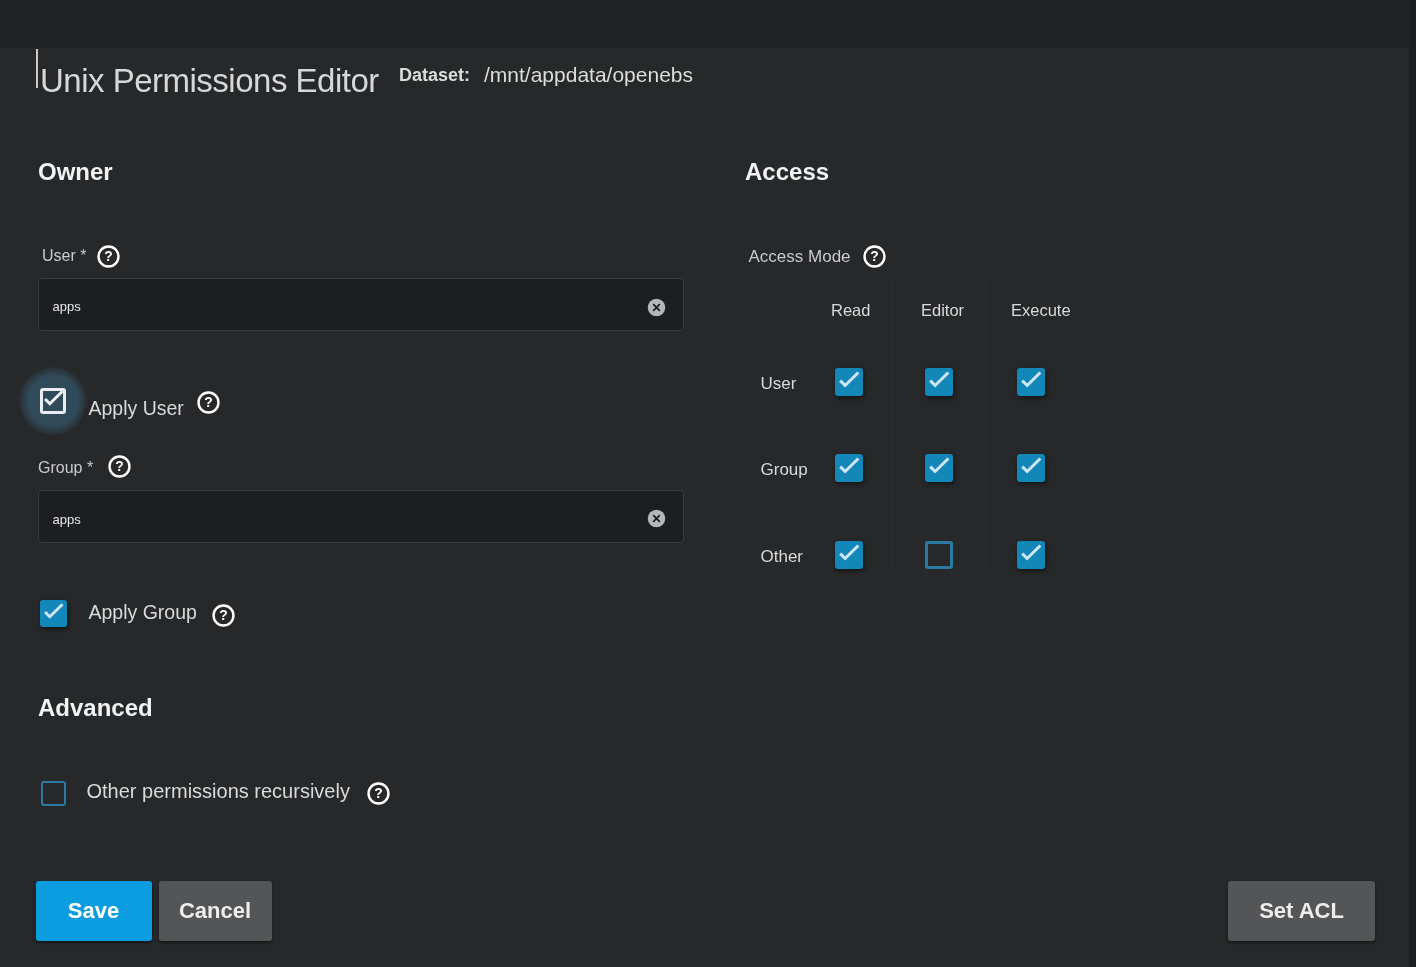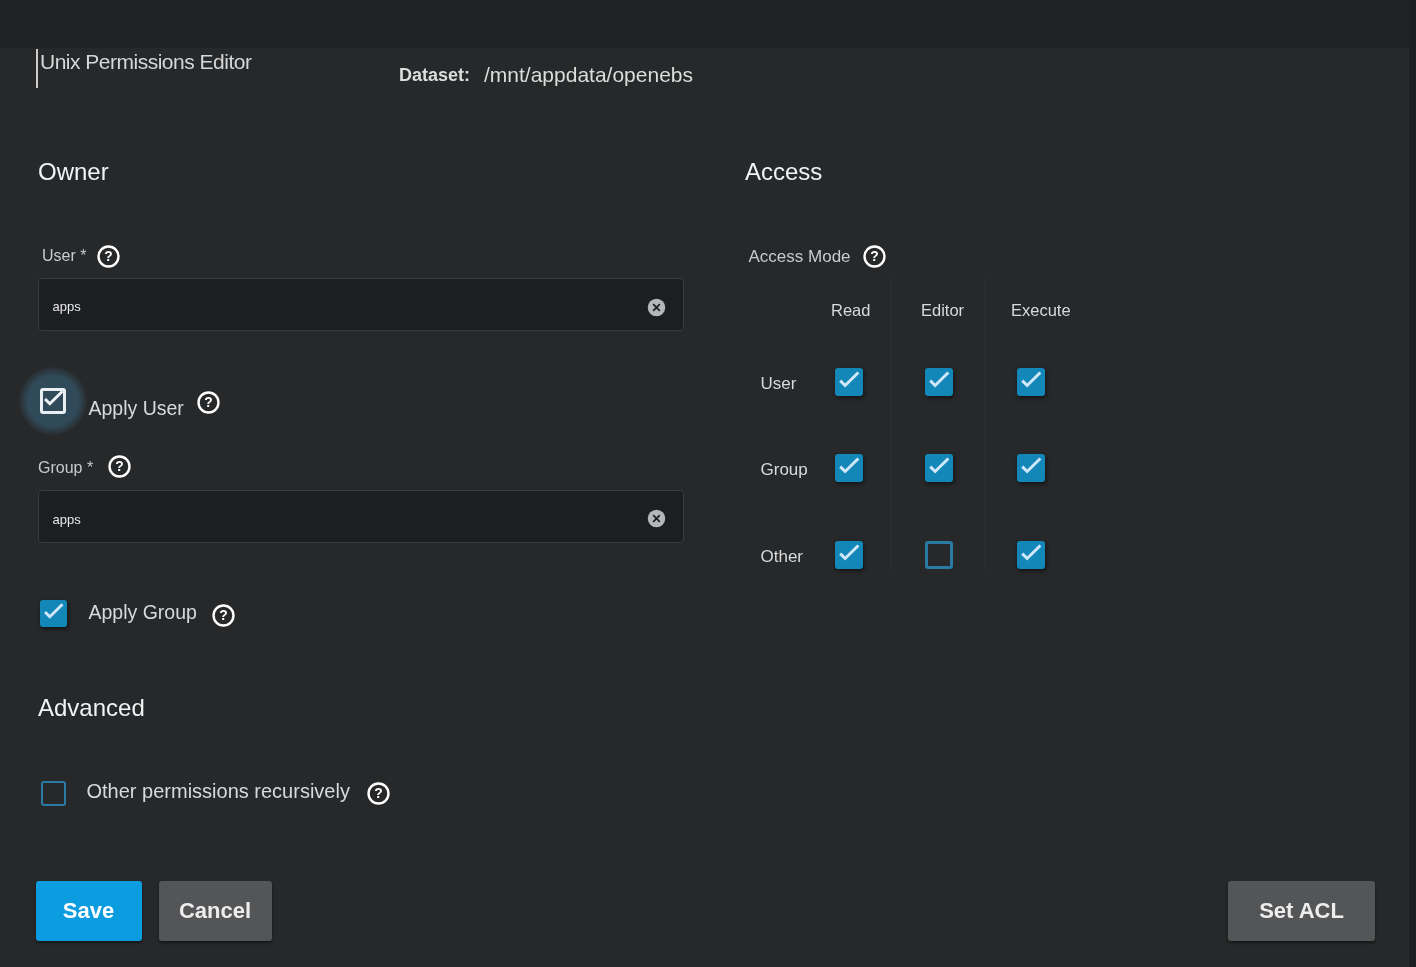--- a/index.html
+++ b/index.html
@@ -1,24 +1,24 @@
 <!DOCTYPE html>
 <html><head>
 <meta charset="utf-8">
 <style>
   html,body{margin:0;padding:0;}
   body{width:1416px;height:967px;background:#272829;font-family:"Liberation Sans",sans-serif;overflow:hidden;position:relative;}
   .abs{position:absolute;}
   .topband{left:0;top:0;width:1416px;height:48px;background:#212226;}
   .rightstrip{left:1409px;top:0;width:7px;height:967px;background:#1d1e21;}
   .caret{left:36px;top:49px;width:2px;height:39px;background:#cbcbcb;}
-  .title{left:40px;top:51px;font-size:21px;line-height:1;letter-spacing:-0.5px;color:#d6d7d8;}
+  .title{left:40px;top:64px;font-size:33px;line-height:1;letter-spacing:-0.5px;color:#d6d7d8;}
   .dslabel{left:399px;top:65.5px;font-size:18px;line-height:1;font-weight:bold;color:#dcdddd;}
   .dsvalue{left:484px;top:63.5px;font-size:21px;line-height:1;color:#dcdddd;}
-  .heading{font-size:24px;font-weight:normal;line-height:1;color:#f2f3f4;}
+  .heading{font-size:24px;font-weight:bold;line-height:1;color:#f2f3f4;}
   .label16{font-size:16px;line-height:1;color:#c9cacc;}
   .input{width:646.5px;height:53px;background:#1d1e20;border:1px solid #3a3b3e;border-radius:4px;display:flex;align-items:center;padding-left:14px;box-sizing:border-box;}
   .input .txt{font-size:13px;color:#e8e9ea;padding-top:5px;}
   .cbl{font-size:19.5px;line-height:1;color:#d8d9da;}
   .ripple{width:68px;height:68px;border-radius:50%;background:radial-gradient(circle, rgba(62,122,158,0.42) 0 52%, rgba(62,122,158,0.0) 74%);}
   .cb-white{width:26px;height:26px;border-radius:3px;border:3px solid #e9eef2;box-sizing:border-box;}
   .cb-blue{width:28px;height:28px;border-radius:3px;background:#1487b9;box-shadow:1px 2px 4px rgba(0,0,0,0.55);}
   .cb-un{width:28px;height:28px;border-radius:3px;border:3px solid #2a7ba3;box-sizing:border-box;}
   .btn{height:60px;border-radius:3px;display:flex;align-items:center;justify-content:center;font-size:22px;font-weight:bold;color:#fff;box-shadow:0 2px 3px rgba(0,0,0,0.45);}
   .btn-blue{background:#0c9ce0;}
@@ -91,21 +91,21 @@
 
 <div class="abs heading" style="left:38px;top:696px;">Advanced</div>
 
 <div class="abs cb-un" style="left:41px;top:781px;width:25px;height:25px;border-width:2.5px;"></div>
 <div class="abs cbl" style="left:86.5px;top:780.5px;font-size:20px;">Other permissions recursively</div>
 <svg class="abs" style="left:366.7px;top:781.8px;" width="23" height="23" viewBox="0 0 24 24">
     <circle cx="12" cy="12" r="10.4" fill="none" stroke="#ffffff" stroke-width="2.5"></circle>
     <text x="12" y="16.8" font-family="Liberation Sans" font-size="14.5" font-weight="bold" text-anchor="middle" fill="#ffffff">?</text>
   </svg>
 
-<div class="abs btn btn-blue" style="left:35.5px;top:880.5px;width:106px;">Save</div>
+<div class="abs btn btn-blue" style="left:35.5px;top:880.5px;width:116px;">Save</div>
 <div class="abs btn btn-gray" style="left:158.5px;top:880.5px;width:113px;">Cancel</div>
 <div class="abs btn btn-gray" style="left:1228px;top:880.5px;width:147px;">Set ACL</div>
 
 <div class="abs heading" style="left:745px;top:160px;">Access</div>
 <div class="abs label16" style="left:748.5px;top:247.5px;font-size:17px;">Access Mode</div>
 <svg class="abs" style="left:863px;top:244.6px;" width="23" height="23" viewBox="0 0 24 24">
     <circle cx="12" cy="12" r="10.4" fill="none" stroke="#ffffff" stroke-width="2.5"></circle>
     <text x="12" y="16.8" font-family="Liberation Sans" font-size="14.5" font-weight="bold" text-anchor="middle" fill="#ffffff">?</text>
   </svg>
 

